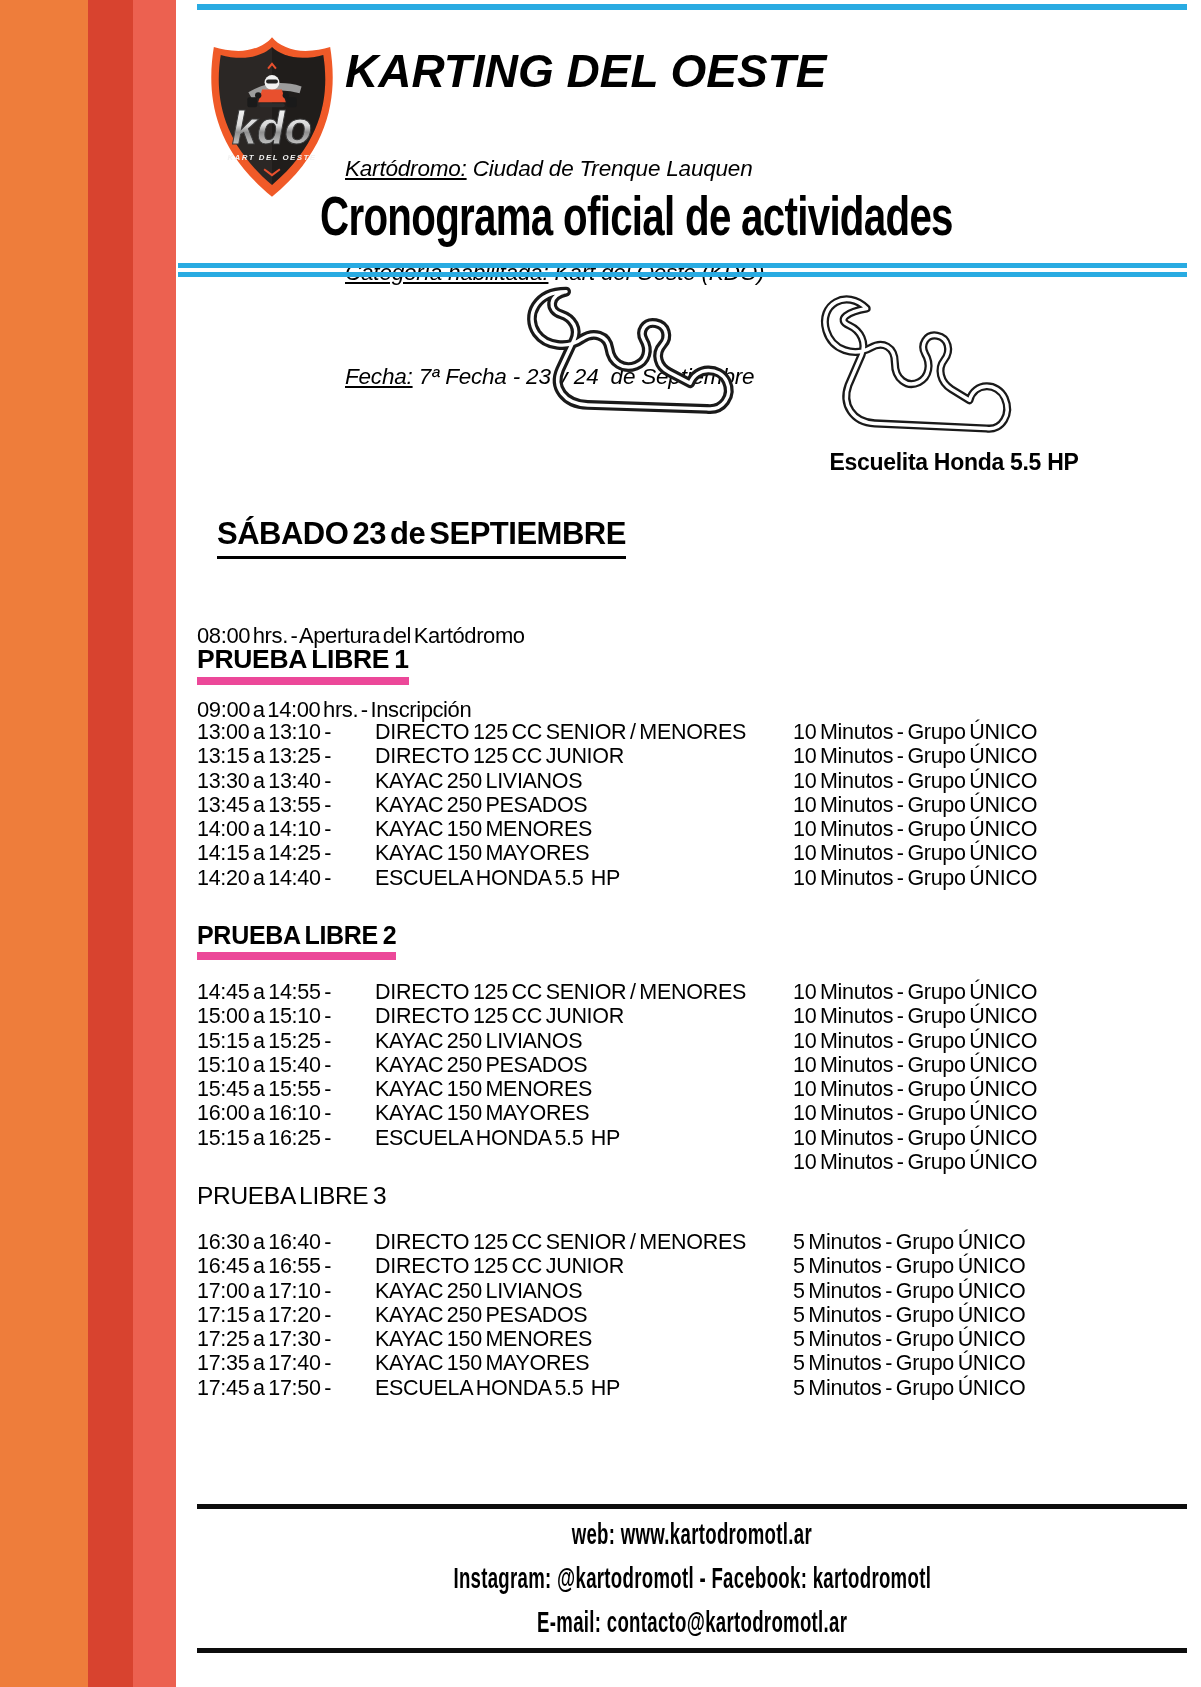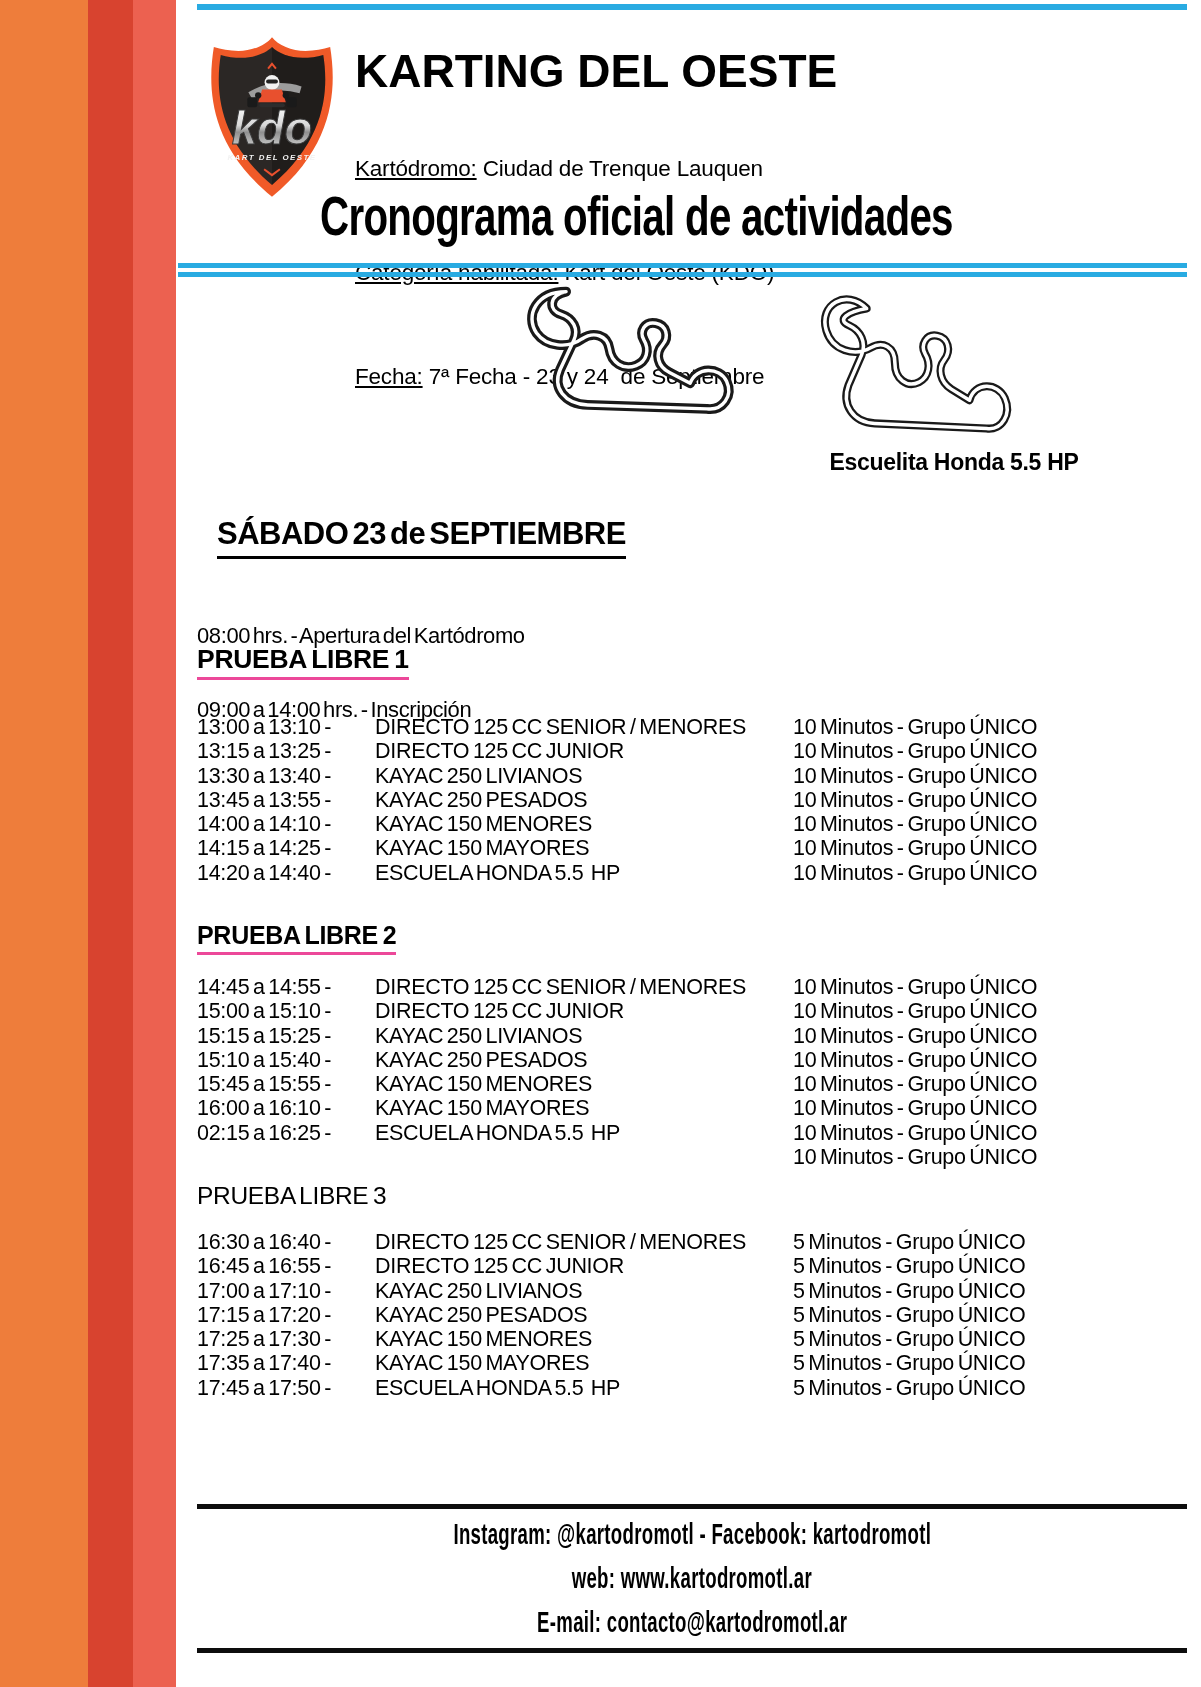--- a/index.html
+++ b/index.html
@@ -12,21 +12,21 @@
   .stripe.red{left:88px;width:45px;background:#D8432F;}
   .stripe.salmon{left:133px;width:43px;background:#EC6150;}
 
   
   .top-accent{position:absolute;left:197px;right:14px;top:4px;height:6px;background:#29ABE2;}
   .double-accent{position:absolute;left:178px;right:14px;top:263px;}
   .double-accent .bar{height:5px;background:#29ABE2;margin-bottom:4px;}
 
   
   .logo{position:absolute;left:203px;top:32px;width:138px;height:170px;}
-  .head-right{position:absolute;left:355px;top:48px;}
+  .head-right{position:absolute;left:345px;top:48px;font-style:italic;}
   .club-name{font-size:46px;font-weight:bold;line-height:1;letter-spacing:0px;}
   .info-block{margin-top:10px;font-size:22.5px;line-height:26px;white-space:pre-wrap;letter-spacing:-0.2px;}
   .info-line .lbl{text-decoration:underline;}
 
   .main-title{position:absolute;left:197px;width:900px;top:188px;}
   .main-title .cond{display:inline-block;font-size:56px;font-weight:bold;letter-spacing:-1px;
                     transform:scaleX(0.72);transform-origin:center top;line-height:1;white-space:nowrap;}
 
   
   .categories{position:absolute;left:197px;top:287px;margin:0;padding:0;list-style:none;
@@ -46,21 +46,21 @@
              letter-spacing:-0.4px;word-spacing:-3px;white-space:pre-wrap;}
 
   
   .session{position:absolute;left:197px;right:14px;}
   #sessions .session:nth-of-type(1){top:644px;}
   #sessions .session:nth-of-type(2){top:921px;}
   #sessions .session:nth-of-type(3){top:1182px;}
   .session-heading{font-size:26.5px;letter-spacing:-0.3px;word-spacing:-2px;}
   #sessions .session:nth-of-type(2) .session-heading{font-size:25px;}
   #sessions .session:nth-of-type(3) .session-heading{font-size:24.5px;}
-  .session-heading.strong .ht{font-weight:bold;border-bottom:3px solid #ec4899;padding-bottom:2px;display:inline-block;}
+  .session-heading.strong .ht{font-weight:bold;border-bottom:8px solid #ec4899;padding-bottom:2px;display:inline-block;}
   .session-heading.plain .ht{font-weight:normal;border-bottom:none;text-align:center;}
   .session-rows{display:grid;grid-template-columns:178px 418px 1fr;margin-top:35px;
                 font-size:21.5px;line-height:24.3px;letter-spacing:-0.3px;word-spacing:-2px;white-space:pre-wrap;}
   #sessions .session:nth-of-type(2) .session-rows,
   #sessions .session:nth-of-type(3) .session-rows{margin-top:20px;}
 
   
   .footer-rule{position:absolute;left:197px;right:14px;height:5px;background:#0d0d0d;}
   .footer-rule.r1{top:1504px;}
   .footer-rule.r2{top:1648px;}
@@ -210,21 +210,21 @@
   <div class="cell dur">10 Minutos - Grupo ÚNICO</div>
 
   <div class="cell time">15:45 a 15:55 -</div>
   <div class="cell cat">KAYAC 150 MENORES</div>
   <div class="cell dur">10 Minutos - Grupo ÚNICO</div>
 
   <div class="cell time">16:00 a 16:10 -</div>
   <div class="cell cat">KAYAC 150 MAYORES</div>
   <div class="cell dur">10 Minutos - Grupo ÚNICO</div>
 
-  <div class="cell time">02:15 a 16:25 -</div>
+  <div class="cell time">15:15 a 16:25 -</div>
   <div class="cell cat">ESCUELA HONDA 5.5  HP</div>
   <div class="cell dur">10 Minutos - Grupo ÚNICO</div>
 
   <div class="cell time"></div>
   <div class="cell cat"></div>
   <div class="cell dur">10 Minutos - Grupo ÚNICO</div>
 </div>
   </div>
 
   <div class="session">
@@ -256,21 +256,21 @@
 
   <div class="cell time">17:45 a 17:50 -</div>
   <div class="cell cat">ESCUELA HONDA 5.5  HP</div>
   <div class="cell dur">5 Minutos - Grupo ÚNICO</div>
 </div>
   </div>
 </div>
 
   <div class="footer-rule r1"></div>
   <div class="footer-lines">
+  <div class="footer-line"><span class="cond">web: www.kartodromotl.ar</span></div>
+
   <div class="footer-line"><span class="cond">Instagram: @kartodromotl - Facebook: kartodromotl</span></div>
 
-  <div class="footer-line"><span class="cond">web: www.kartodromotl.ar</span></div>
-
   <div class="footer-line"><span class="cond">E-mail: contacto@kartodromotl.ar</span></div>
 </div>
   <div class="footer-rule r2"></div>
 
 </div>
 
 </body></html>

